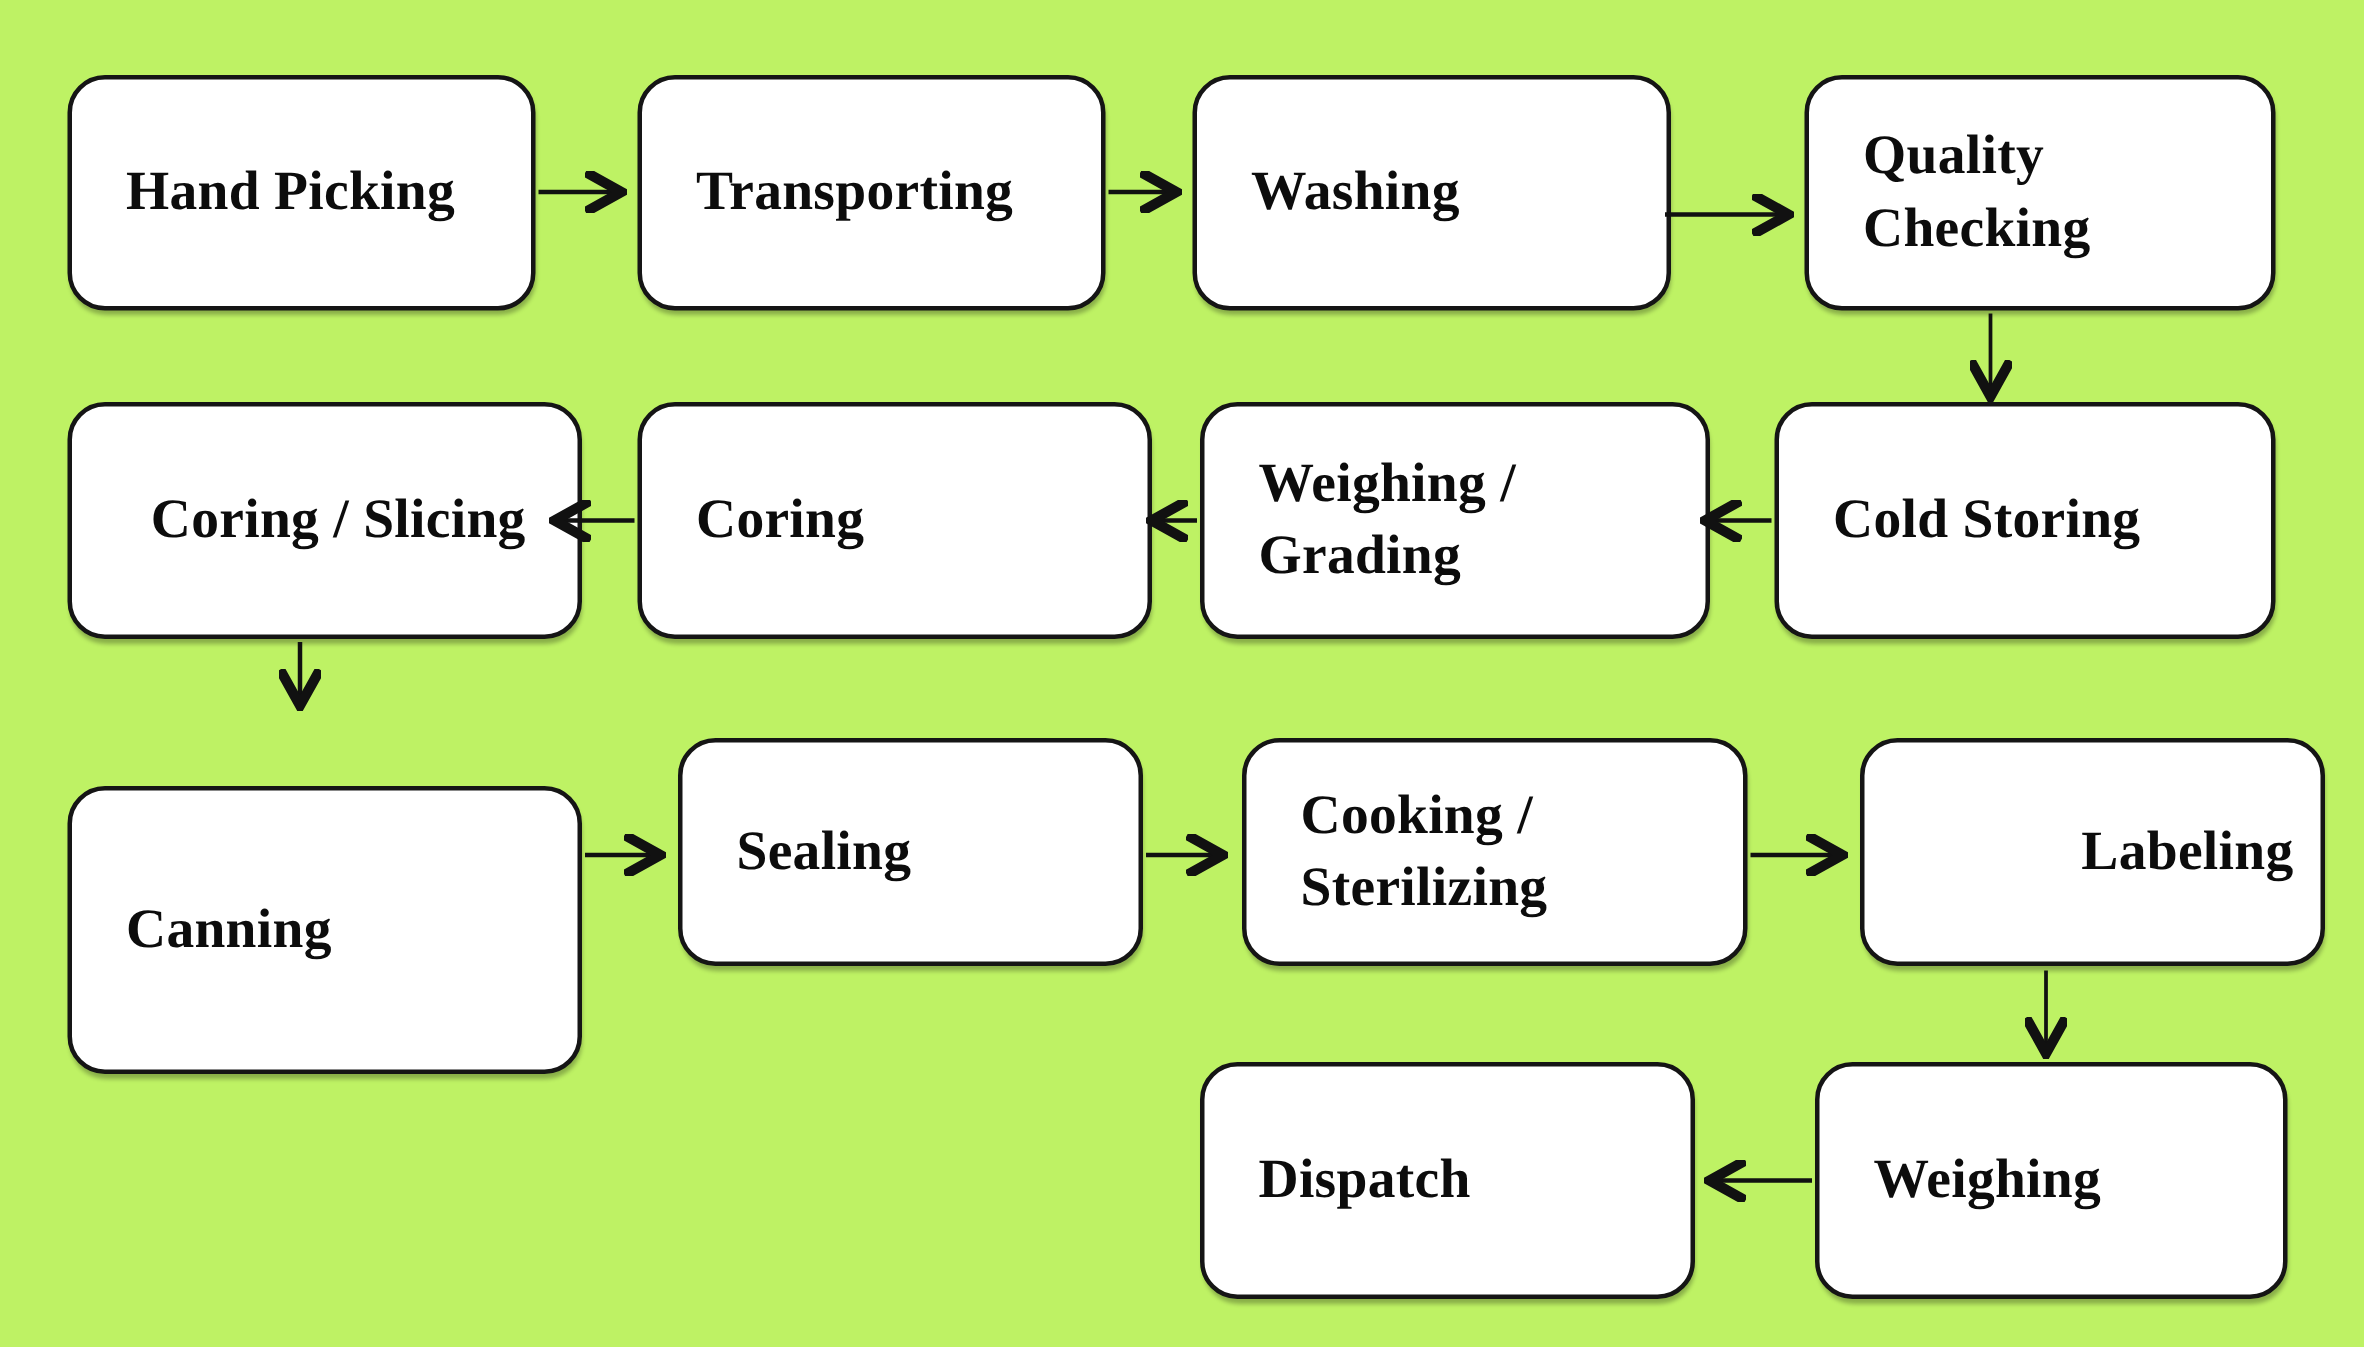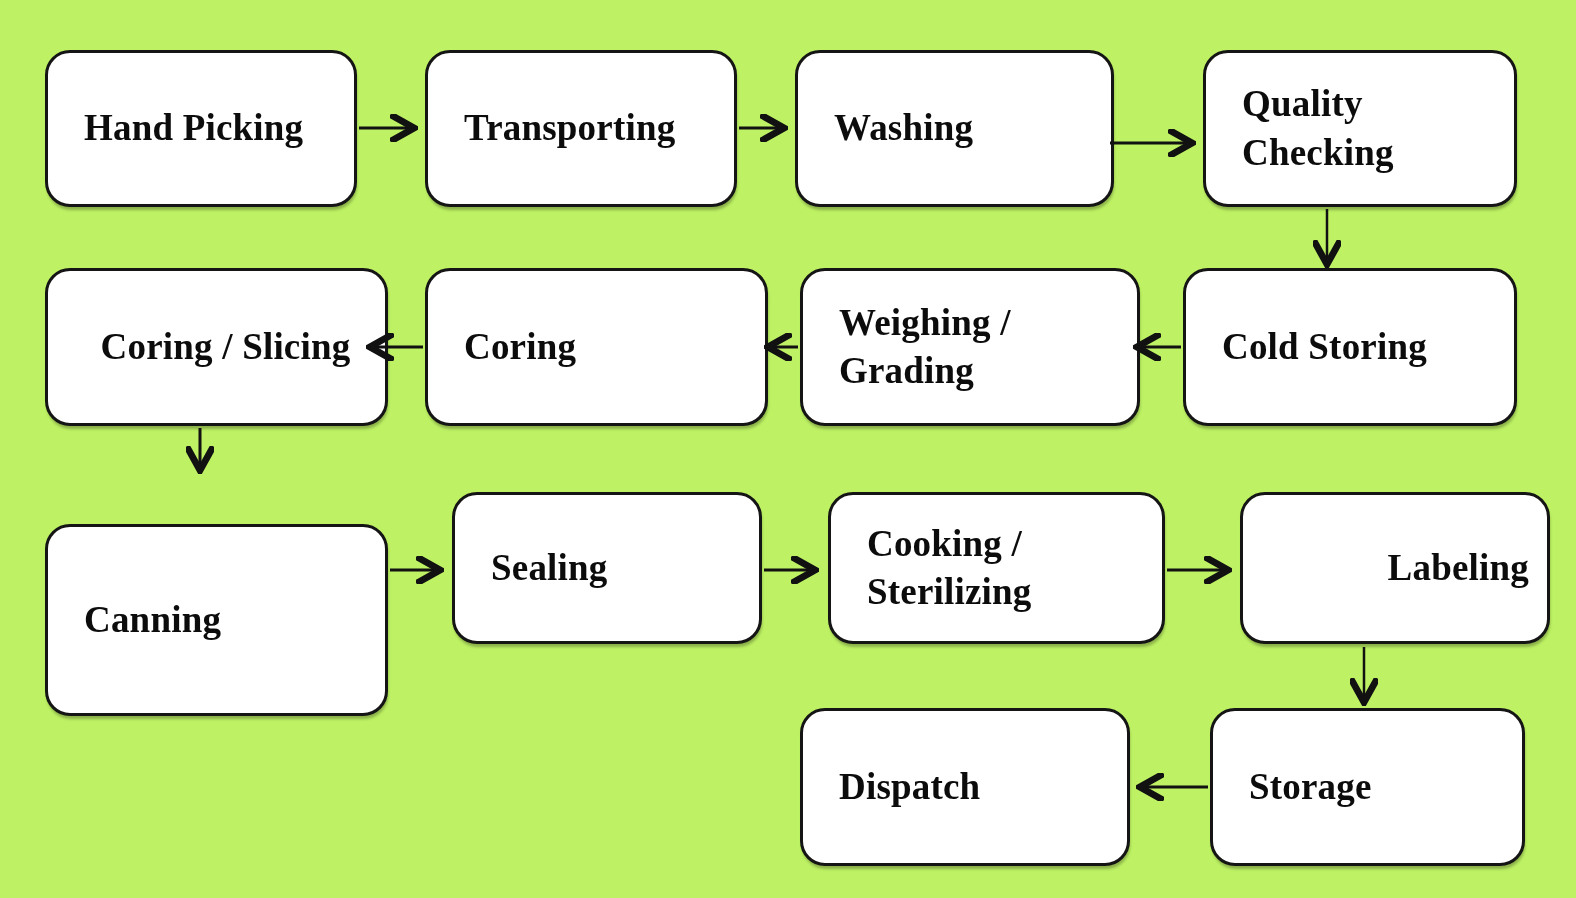--- a/index.html
+++ b/index.html
@@ -91,21 +91,21 @@
   </div>
   <div class="node" style="left:828px;  top:492px; width:337px; height:152px;">
     <span class="label">Cooking /
 Sterilizing</span>
   </div>
   <div class="node" style="left:1240px; top:492px; width:310px; height:152px;justify-content:flex-end;">
     <span class="label">Labeling</span>
   </div>
 
   <div class="node" style="left:1210px; top:708px; width:315px; height:158px;">
-    <span class="label">Storage</span>
+    <span class="label">Weighing</span>
   </div>
   <div class="node" style="left:800px;  top:708px; width:330px; height:158px;">
     <span class="label">Dispatch</span>
   </div>
 
   <svg id="edges">
     <defs>
       <marker id="chev" viewBox="0 0 12 12" refX="9.5" refY="6" markerWidth="28" markerHeight="28" markerUnits="userSpaceOnUse" orient="auto">
         <path d="M1.5,1 L10.5,6 L1.5,11" fill="none" stroke="#111111" stroke-width="2.9" stroke-linecap="square" stroke-linejoin="miter"></path>
       </marker>

